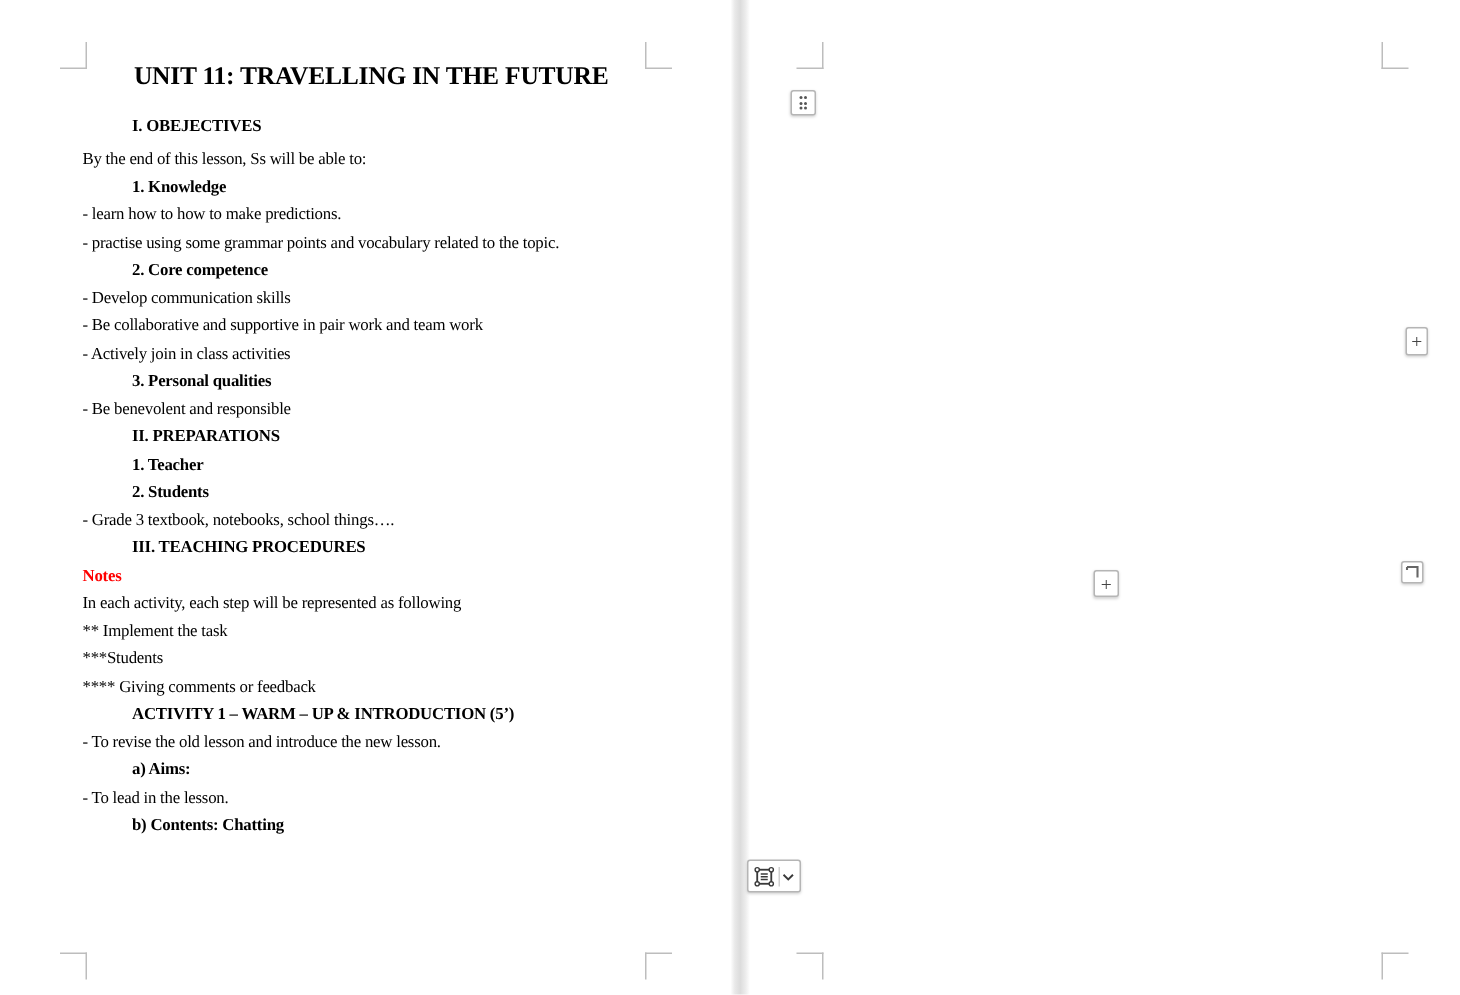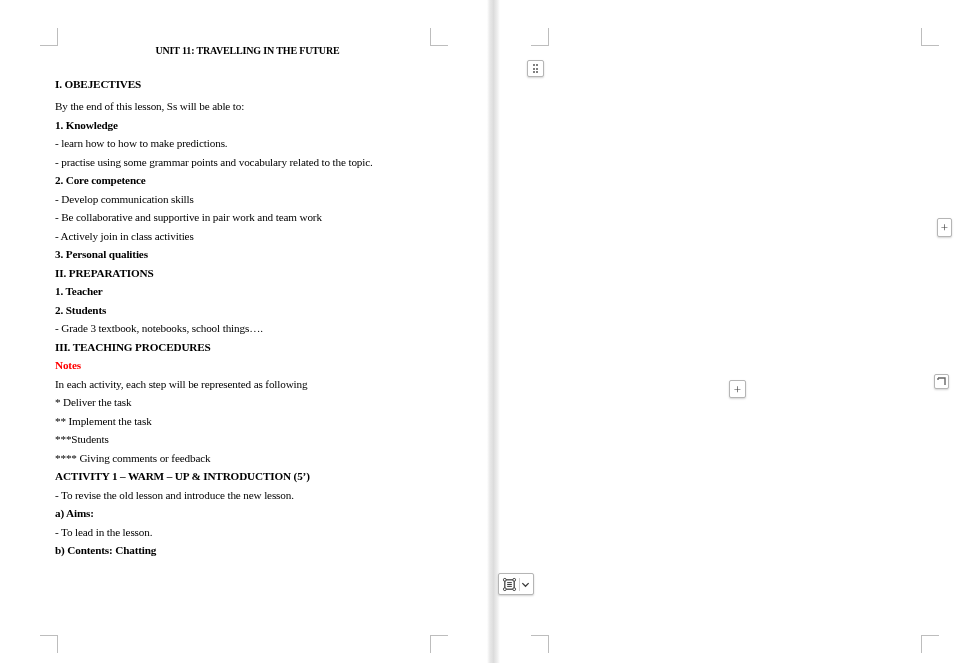--- a/index.html
+++ b/index.html
@@ -71,28 +71,28 @@
   .body-text {
     position: absolute;
     font-size: 11.2px;
     line-height: 18.5px;
     color: #000000;
     letter-spacing: -0.15px;
   }
   #left-col  { left: 55px;  top: 42px;  width: 385px; }
 
   .p        { margin: 0 0 0 0; white-space: nowrap; }
-  .b        { font-weight: bold; }
+  .b        { font-weight: bold; margin-left: 33px; }
   .center   { text-align: center; }
   .justify  { text-align: justify; white-space: normal; }
   .red      { color: #FF0000; font-weight: bold; }
   .spacer-14 { height: 14px; }
   .spacer-4  { height: 4px; }
 
-  .ttl { font-weight: bold; font-size: 10px; }
+  .ttl { font-weight: bold; font-size: 17px; }
 
   
   .widget {
     position: absolute;
     background: #ffffff;
     border: 1px solid #b5b5b5;
     border-radius: 2px;
     box-shadow: 0 1px 2px rgba(0,0,0,0.18);
     display: flex;
     align-items: center;
@@ -162,32 +162,32 @@
       <div class="p b">1. Knowledge</div>
       <div class="p">- learn how to how to make predictions.</div>
       <div class="p">- practise using some grammar points and vocabulary related to the topic.</div>
 
       <div class="p b">2. Core competence</div>
       <div class="p">- Develop communication skills</div>
       <div class="p">- Be collaborative and supportive in pair work and team work</div>
       <div class="p">- Actively join in class activities</div>
 
       <div class="p b">3. Personal qualities</div>
+      <div class="p">- Be benevolent and responsible</div>
 
       <div class="p b">II. PREPARATIONS</div>
       <div class="p b">1. Teacher</div>
 
       <div class="p b">2. Students</div>
       <div class="p">- Grade 3 textbook, notebooks, school things….</div>
 
       <div class="p b">III. TEACHING PROCEDURES</div>
 
       <div class="p red">Notes</div>
       <div class="p">In each activity, each step will be represented as following</div>
-      <div class="p">* Deliver the task</div>
       <div class="p">** Implement the task</div>
       <div class="p">***Students</div>
       <div class="p">**** Giving comments or feedback</div>
 
       <div class="p b">ACTIVITY 1 – WARM – UP &amp; INTRODUCTION (5’)</div>
       <div class="p">- To revise the old lesson and introduce the new lesson.</div>
       <div class="p b">a) Aims:</div>
       <div class="p">- To lead in the lesson.</div>
       <div class="p b">b) Contents: Chatting</div>
 

